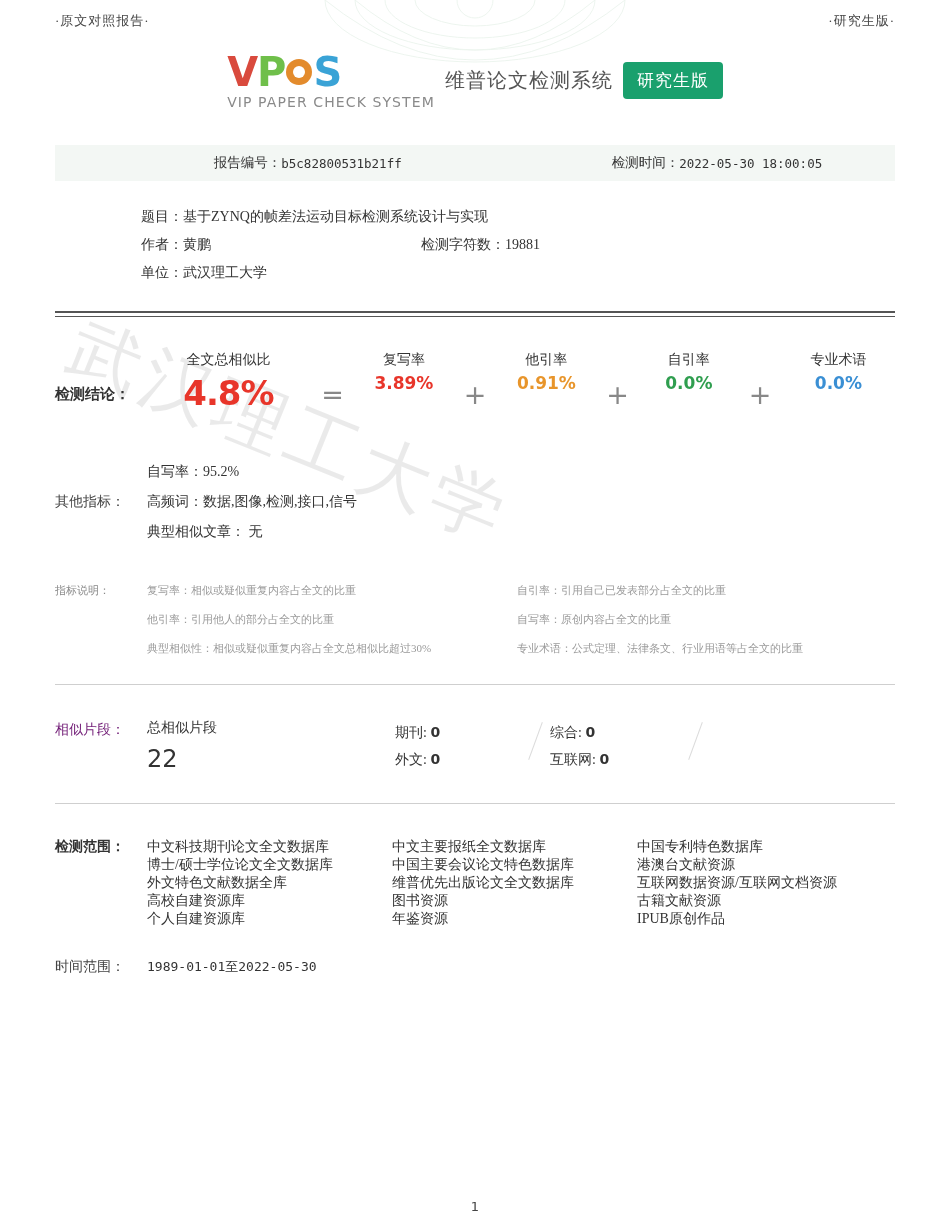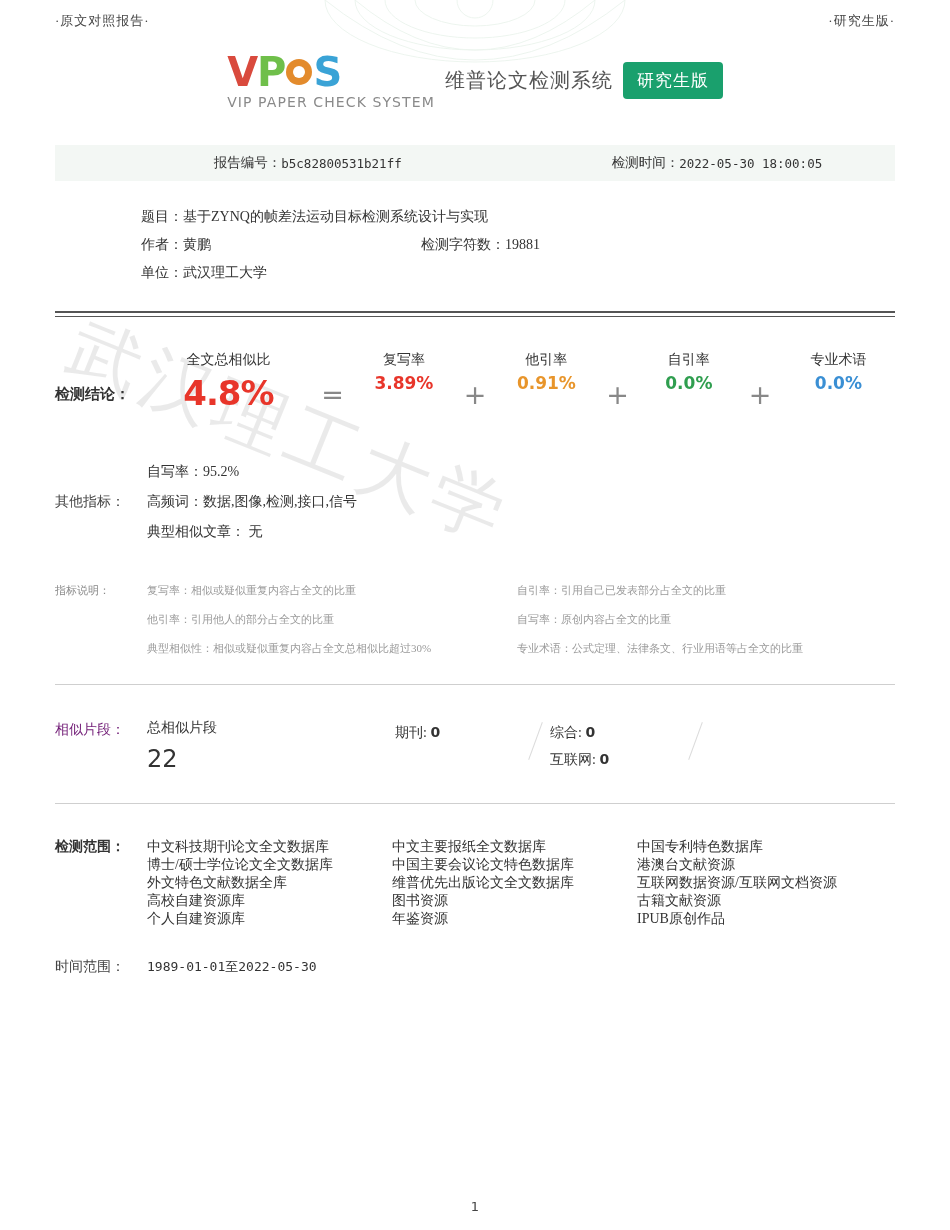--- a/index.html
+++ b/index.html
@@ -415,20 +415,21 @@
 
   <div class="frag">
     <div class="label">相似片段：</div>
     <div class="total">
       <div class="cap">总相似片段</div>
       <div class="num">22</div>
     </div>
     <div class="slash" style="left:480px;"></div>
     <div class="col">
       <div><span>期刊:</span> <b>0</b></div>
+      <div><span>外文:</span> <b>0</b></div>
     </div>
     <div class="slash" style="left:640px;"></div>
     <div class="col">
       <div><span>综合:</span> <b>0</b></div>
       <div><span>互联网:</span> <b>0</b></div>
     </div>
   </div>
 
   <div class="rule-thin" style="margin-top:30px;"></div>
 

